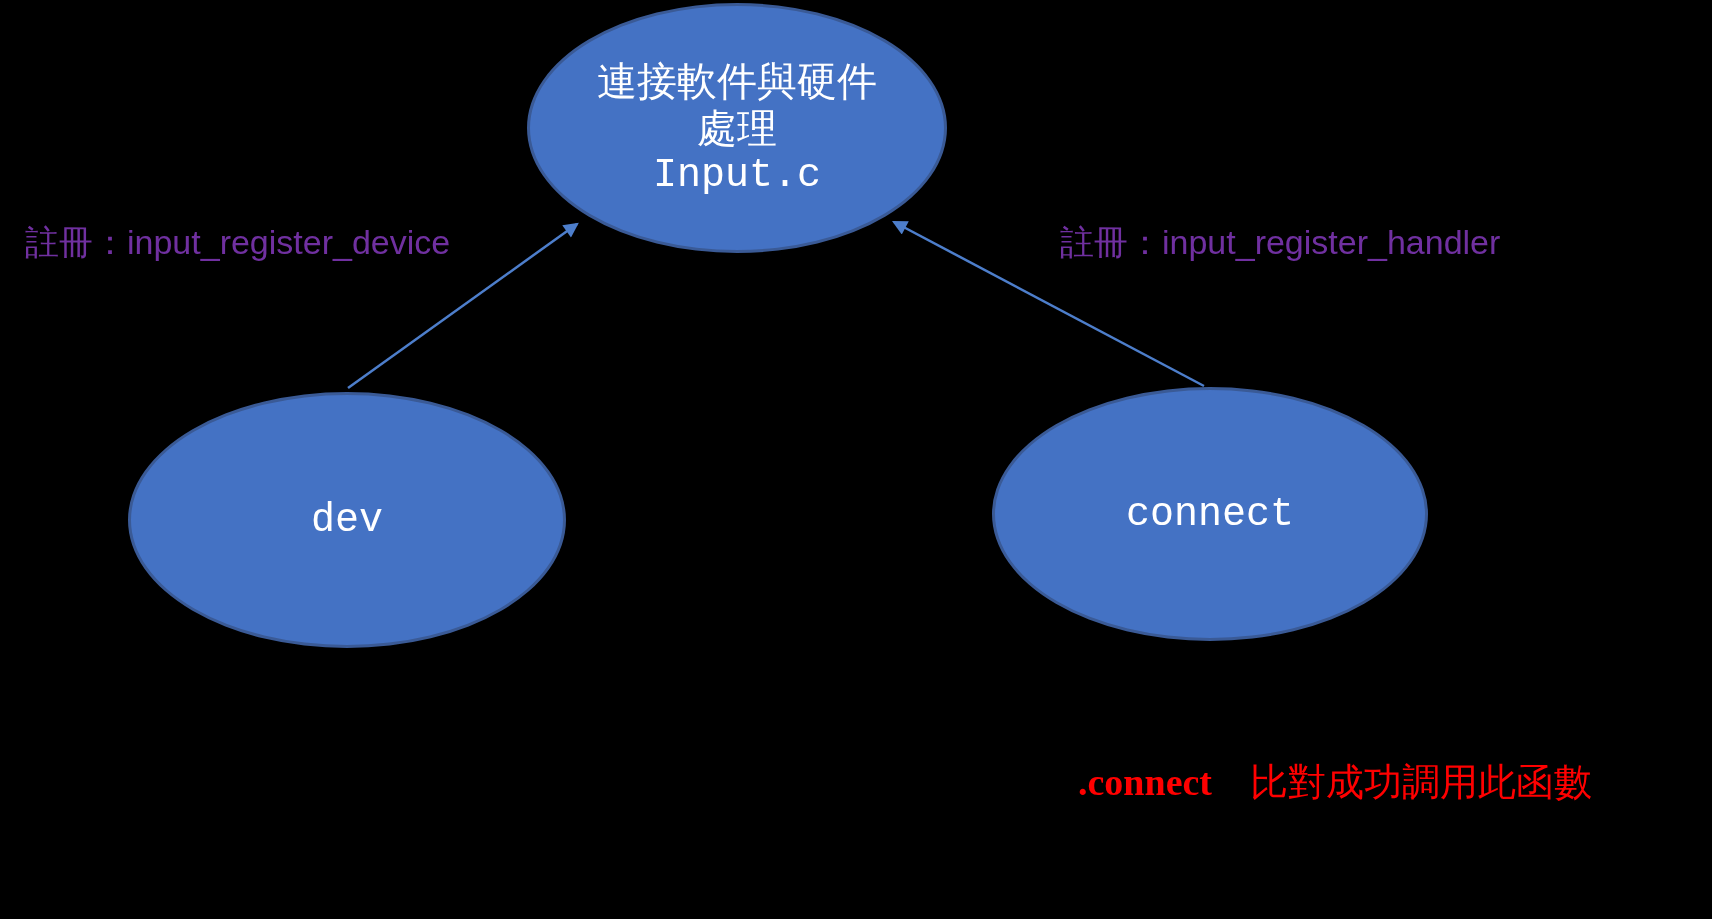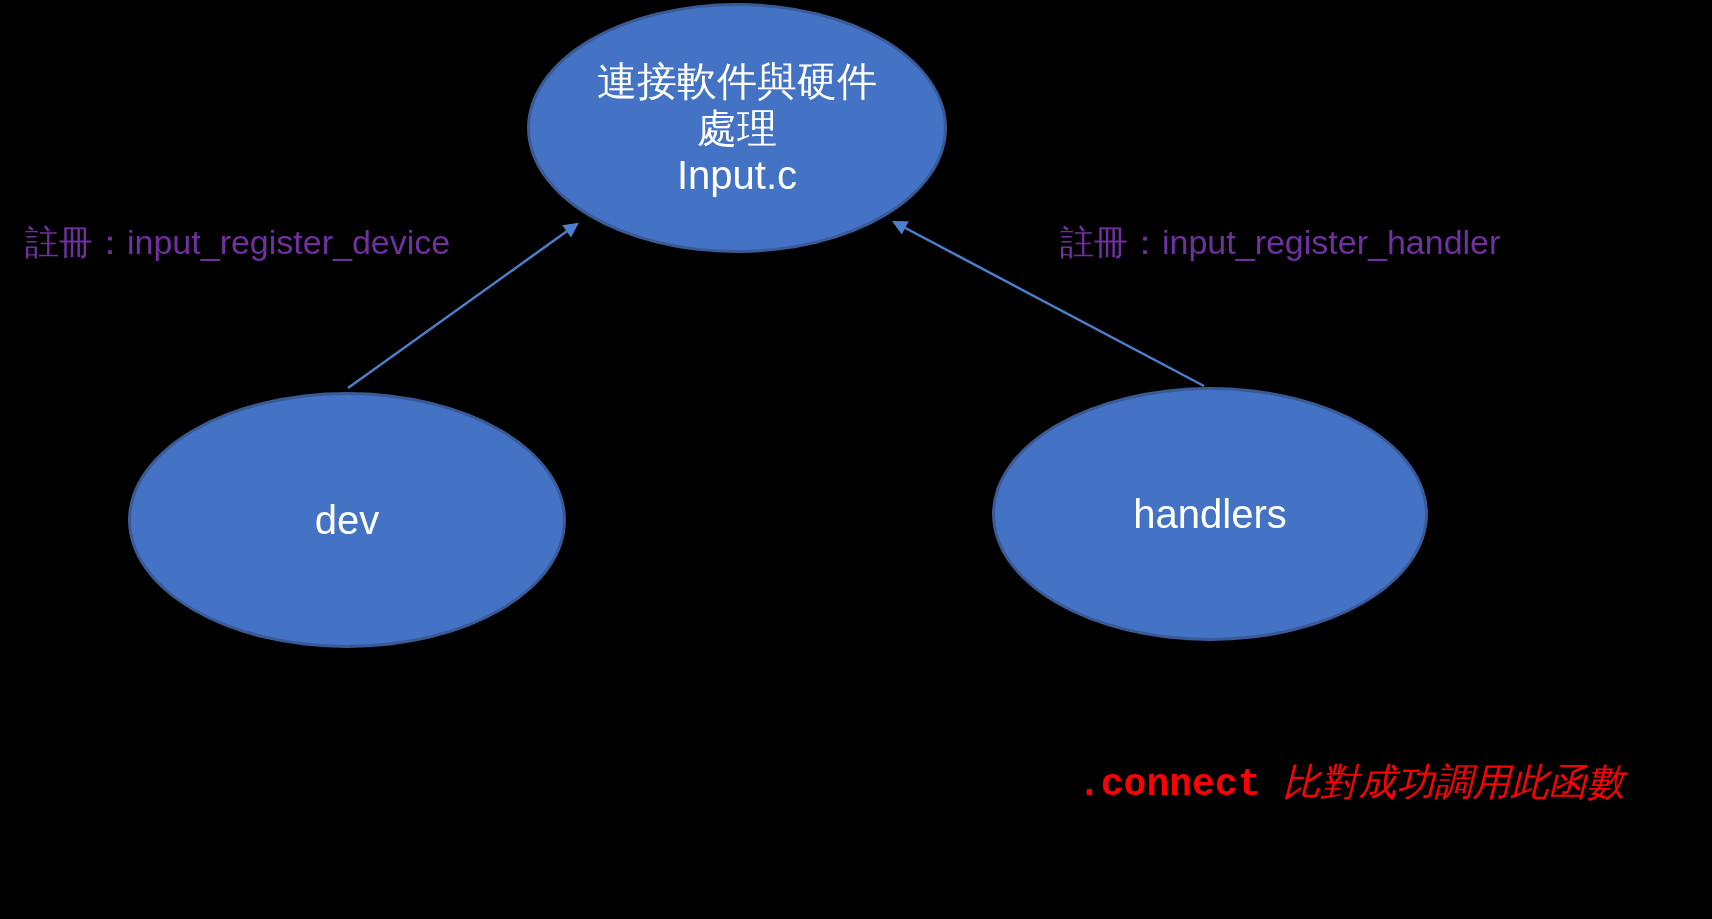--- a/index.html
+++ b/index.html
@@ -45,36 +45,36 @@
     text-align: left;
     box-sizing: border-box;
   }
   .node-top   { left: 527px; top: 3px;   width: 420px; height: 250px; }
   .node-left  { left: 128px; top: 392px; width: 438px; height: 256px; }
   .node-right { left: 992px; top: 387px; width: 436px; height: 254px; }
   .zh {
     font-family: "Liberation Serif", "DejaVu Serif", serif;
   }
   .node .line { font-size: 40px; line-height: 47px; white-space: nowrap; }
-  .node .latin { font-family: Liberation Sans, sans-serif; }
+  .node .latin { font-family: Liberation Mono, monospace; }
   .ann {
     position: absolute;
     white-space: nowrap;
     line-height: 48px;
   }
   .ann-purple { color: var(--label-purple); font-size: 34px; }
   .ann-purple .code { font-family: "Liberation Sans", "DejaVu Sans", sans-serif; }
   .ann-register-device  { left: 25px;  top: 218px; }
   .ann-register-handler { left: 1060px; top: 218px; }
   .ann-red { color: var(--label-red); font-size: 38px; left: 1078px; top: 758px; }
   .ann-red .code {
-    font-family: Liberation Mono, monospace;
+    font-family: Liberation Serif, serif;
     font-weight: bold;
   }
-  .ann-red .zh { margin-left: 22px; font-style: italic; }
+  .ann-red .zh { margin-left: 38px; }
 </style>
 </head>
 <body>
 
 <div class="canvas">
 
   <svg class="edges-layer" viewBox="0 0 1712 919" xmlns="http://www.w3.org/2000/svg">
     <defs>
       <marker id="arrowhead" viewBox="0 0 10 10" refX="8.5" refY="5" markerWidth="6.5" markerHeight="6" orient="auto">
         <path class="arrow-head" d="M 0 0 L 10 5 L 0 10 z"></path>
@@ -88,21 +88,21 @@
     <div class="line zh">連接軟件與硬件</div>
     <div class="line zh">處理</div>
     <div class="line latin">Input.c</div>
   </div>
 
   <div class="node node-left">
     <div class="line latin">dev</div>
   </div>
 
   <div class="node node-right">
-    <div class="line latin">handlers</div>
+    <div class="line latin">connect</div>
   </div>
 
   <div class="ann ann-purple ann-register-handler">
     <span class="zh">註冊：</span><span class="code">input_register_handler</span>
   </div>
 
   <div class="ann ann-purple ann-register-device">
     <span class="zh">註冊：</span><span class="code">input_register_device</span>
   </div>
 

